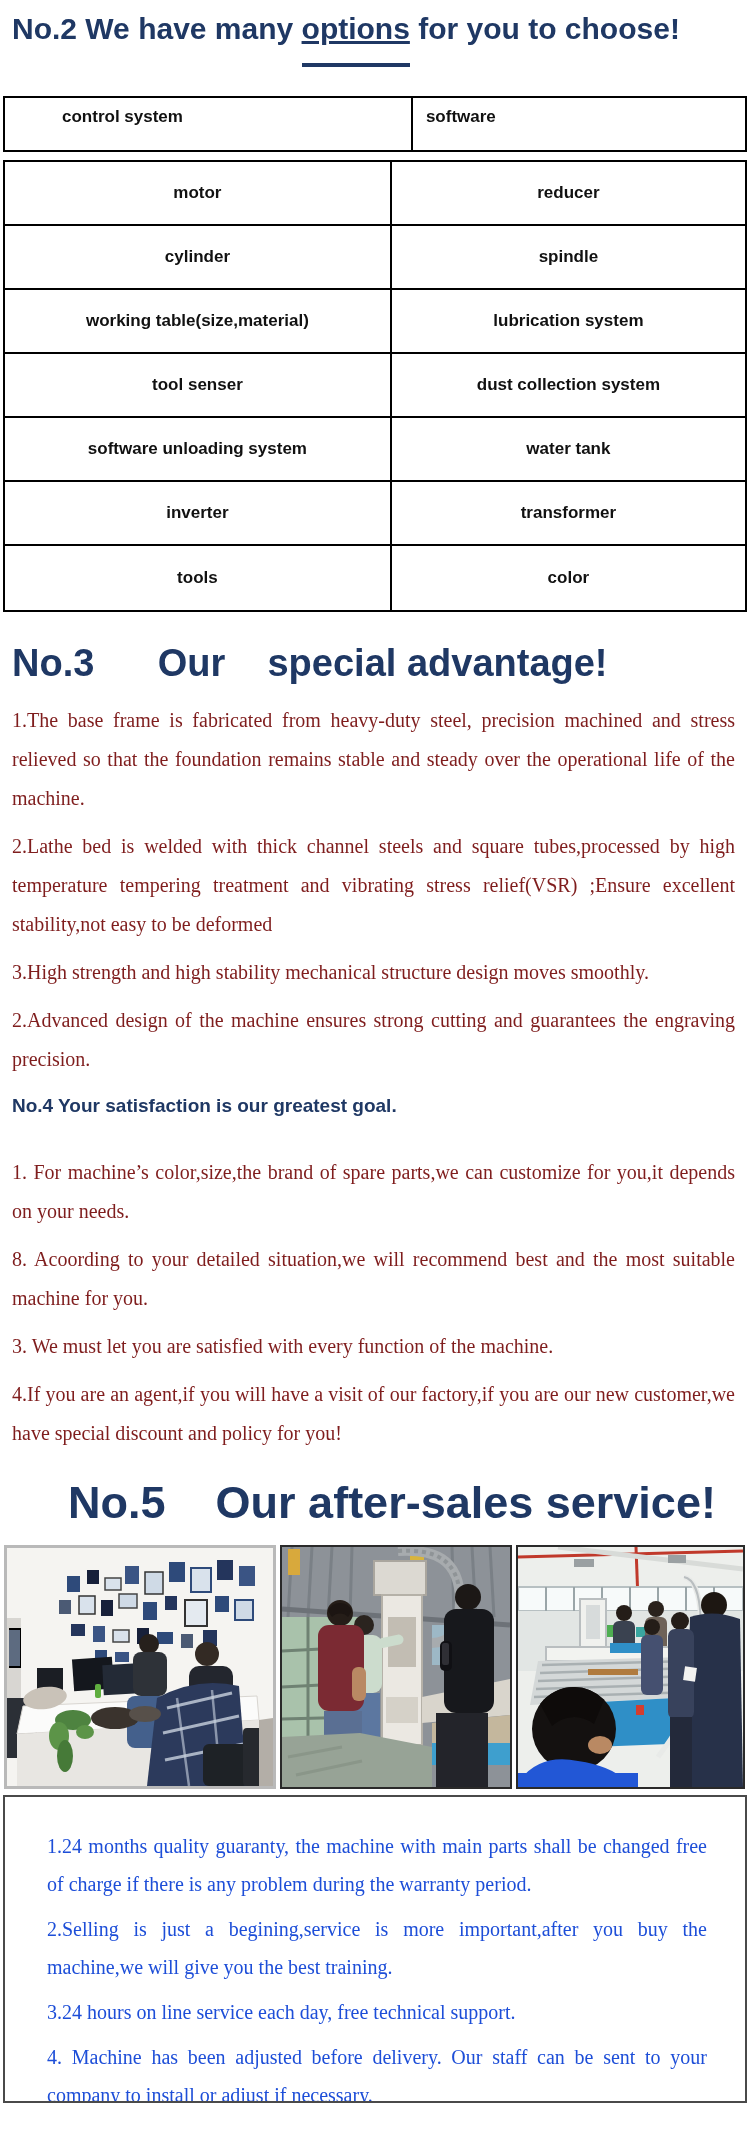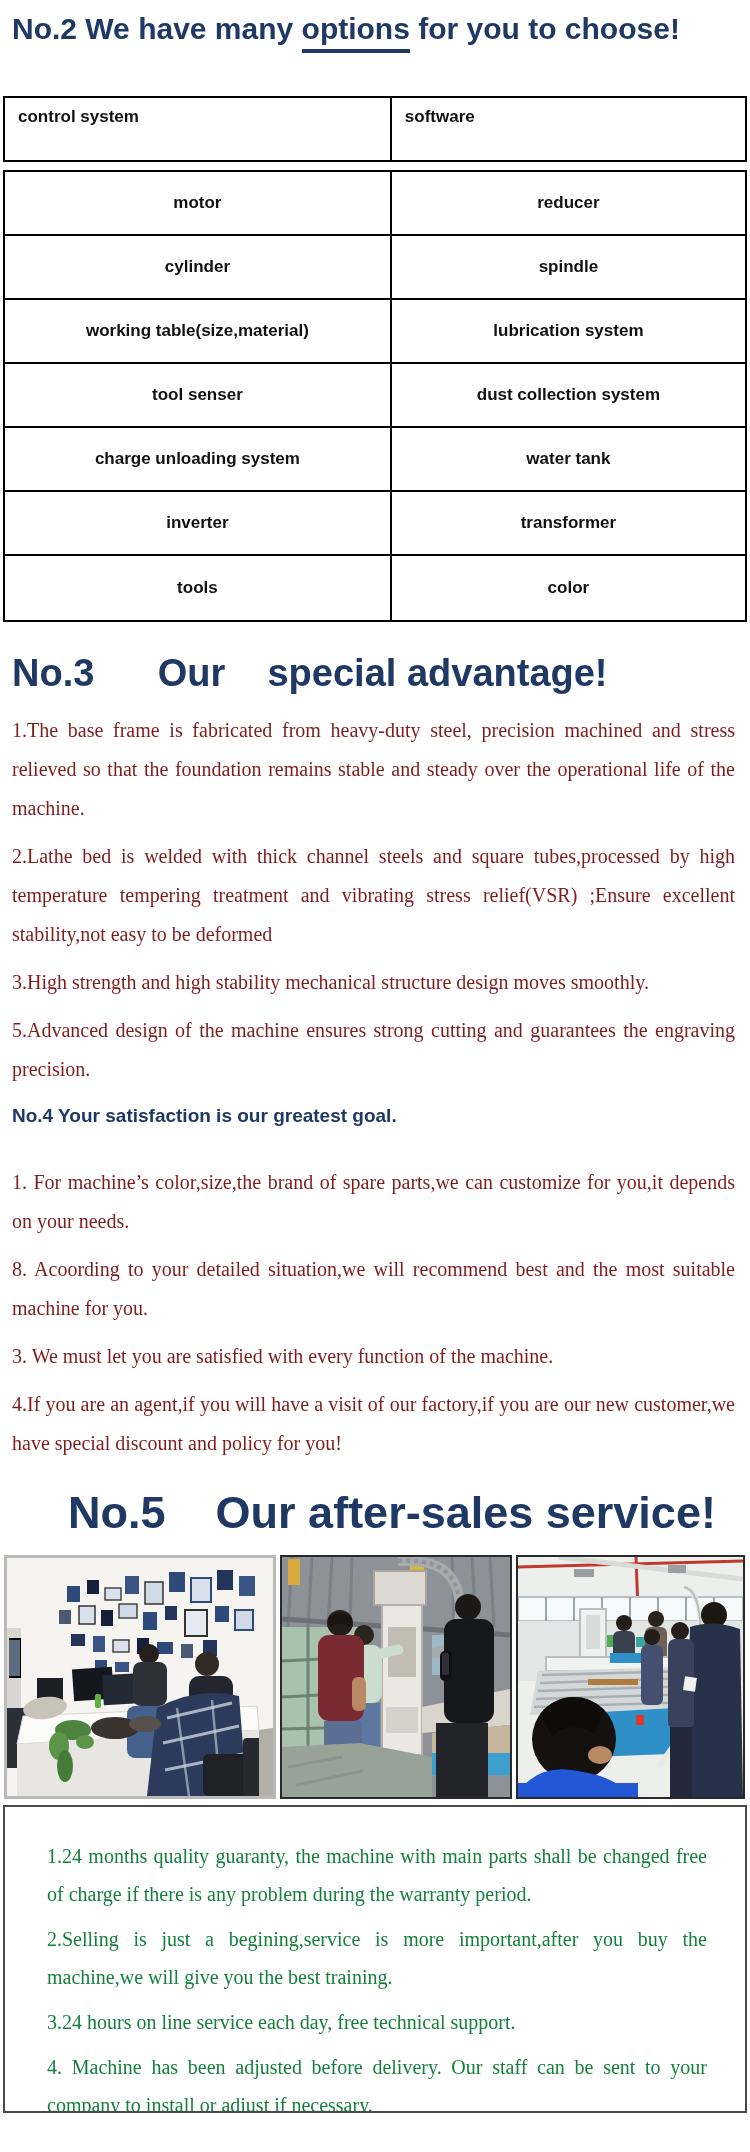--- a/index.html
+++ b/index.html
@@ -11,30 +11,30 @@
     position:relative;
   }
   
   .h-navy {
     font-family:"Liberation Sans", sans-serif;
     font-weight:bold;
     color:#1F3864;
     white-space:pre-wrap;
   }
   #no2-heading { font-size:30px; margin:8px 0 0 12px; line-height:1.4; }
-  #no2-heading .uline { border-bottom:4px solid #1F3864; padding-bottom:4px; }
+  #no2-heading .uline { border-bottom:4px solid #1F3864; padding-bottom:18px;text-decoration:underline; }
   #no3-heading { font-size:38px; margin:26px 0 0 12px; line-height:1.35; }
   #no4-heading { font-size:19px; margin:14px 0 0 12px; line-height:1.35; }
   #no5-heading { font-size:45px; margin:22px 0 0 34px; line-height:1.25;text-align:center; }
 
   
   .tbl-wrap { margin:46px 3px 0 3px; }
   .tbl-header {
-    border:2px solid #000; height:66px;
-    display:grid; grid-template-columns:52% 48%;
+    border:2px solid #000; height:56px;
+    display:grid; grid-template-columns:52% 48%;padding-left:44px;
   }
   .tbl-header .cell {
     font-family:"Liberation Sans", sans-serif; font-weight:bold;
     font-size:17px; padding:9px 0 0 13px;
   }
   .tbl-header .cell + .cell { border-left:2px solid #000; }
   .tbl-body {
     margin-top:8px; border:2px solid #000;
     display:grid; grid-template-columns:52% 48%;
     grid-auto-rows:64px;
@@ -69,21 +69,21 @@
 
   
   .service-box {
     margin:6px 3px 0 3px; height:308px;
     border:2px solid #4a4a4a;
     padding:30px 38px 0 42px;
     overflow:hidden;
   }
   .service-box p {
     font-size:20px; line-height:1.9; text-align:justify;
-    margin-bottom:7px; color:#15803d;
+    margin-bottom:7px; color:#1d4ed8;
   }
 </style>
 </head>
 <body>
 
 <h1 id="no2-heading" class="h-navy"><span>No.2 We have many </span><span class="uline">options</span><span> for you to choose!</span></h1>
 
 <div class="tbl-wrap">
   <div class="tbl-header">
     <div class="cell">control system</div>
@@ -91,35 +91,35 @@
   </div>
   <div class="tbl-body">
     <div class="cell">motor</div>
     <div class="cell">reducer</div>
     <div class="cell">cylinder</div>
     <div class="cell">spindle</div>
     <div class="cell">working table(size,material)</div>
     <div class="cell">lubrication system</div>
     <div class="cell">tool senser</div>
     <div class="cell">dust collection system</div>
-    <div class="cell">charge unloading system</div>
+    <div class="cell">software unloading system</div>
     <div class="cell">water tank</div>
     <div class="cell">inverter</div>
     <div class="cell">transformer</div>
     <div class="cell">tools</div>
     <div class="cell">color</div>
   </div>
 </div>
 
 <h2 id="no3-heading" class="h-navy">No.3      Our    special advantage!</h2>
 <div class="para-list" id="sec3-list">
   <p>1.The base frame is fabricated from heavy-duty steel, precision machined and stress relieved so that the foundation remains stable and steady over the operational life of the machine.</p>
   <p>2.Lathe bed is welded with thick channel steels and square tubes,processed by high temperature tempering treatment and vibrating stress relief(VSR) ;Ensure excellent stability,not easy to be deformed</p>
   <p>3.High strength and high stability mechanical structure design moves smoothly.</p>
-  <p>5.Advanced design of the machine ensures strong cutting and guarantees the engraving precision.</p>
+  <p>2.Advanced design of the machine ensures strong cutting and guarantees the engraving precision.</p>
 </div>
 
 <h2 id="no4-heading" class="h-navy">No.4 Your satisfaction is our greatest goal.</h2>
 <div class="para-list" id="sec4-list">
   <p>1. For machine’s color,size,the brand of spare parts,we can customize for you,it depends on your needs.</p>
   <p>8. Acoording to your detailed situation,we will recommend best and the most suitable machine for you.</p>
   <p>3. We must let you are satisfied with every function of the machine.</p>
   <p>4.If you are an agent,if you will have a visit of our factory,if you are our new customer,we have special discount and policy for you!</p>
 </div>
 

